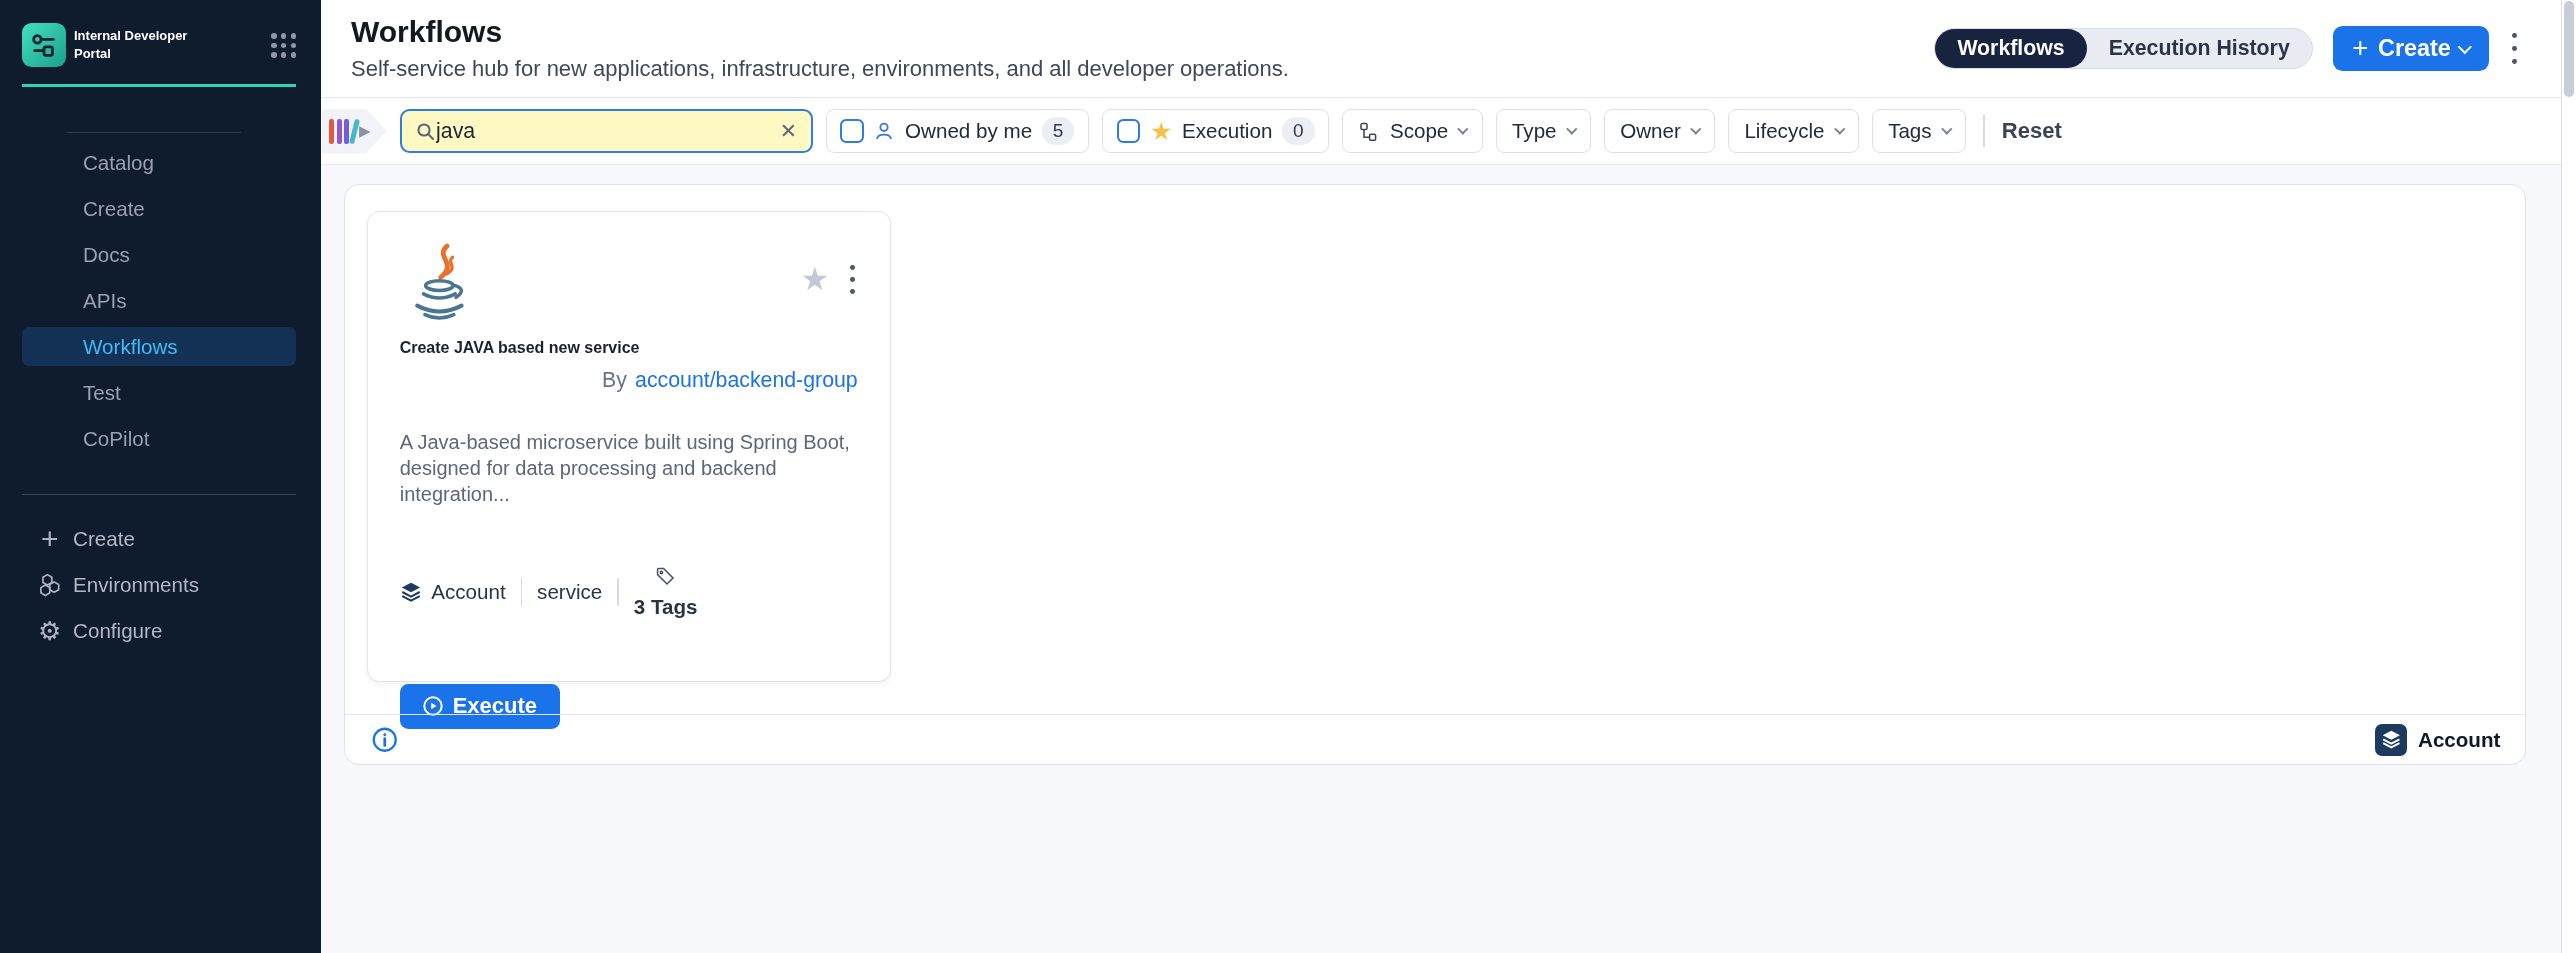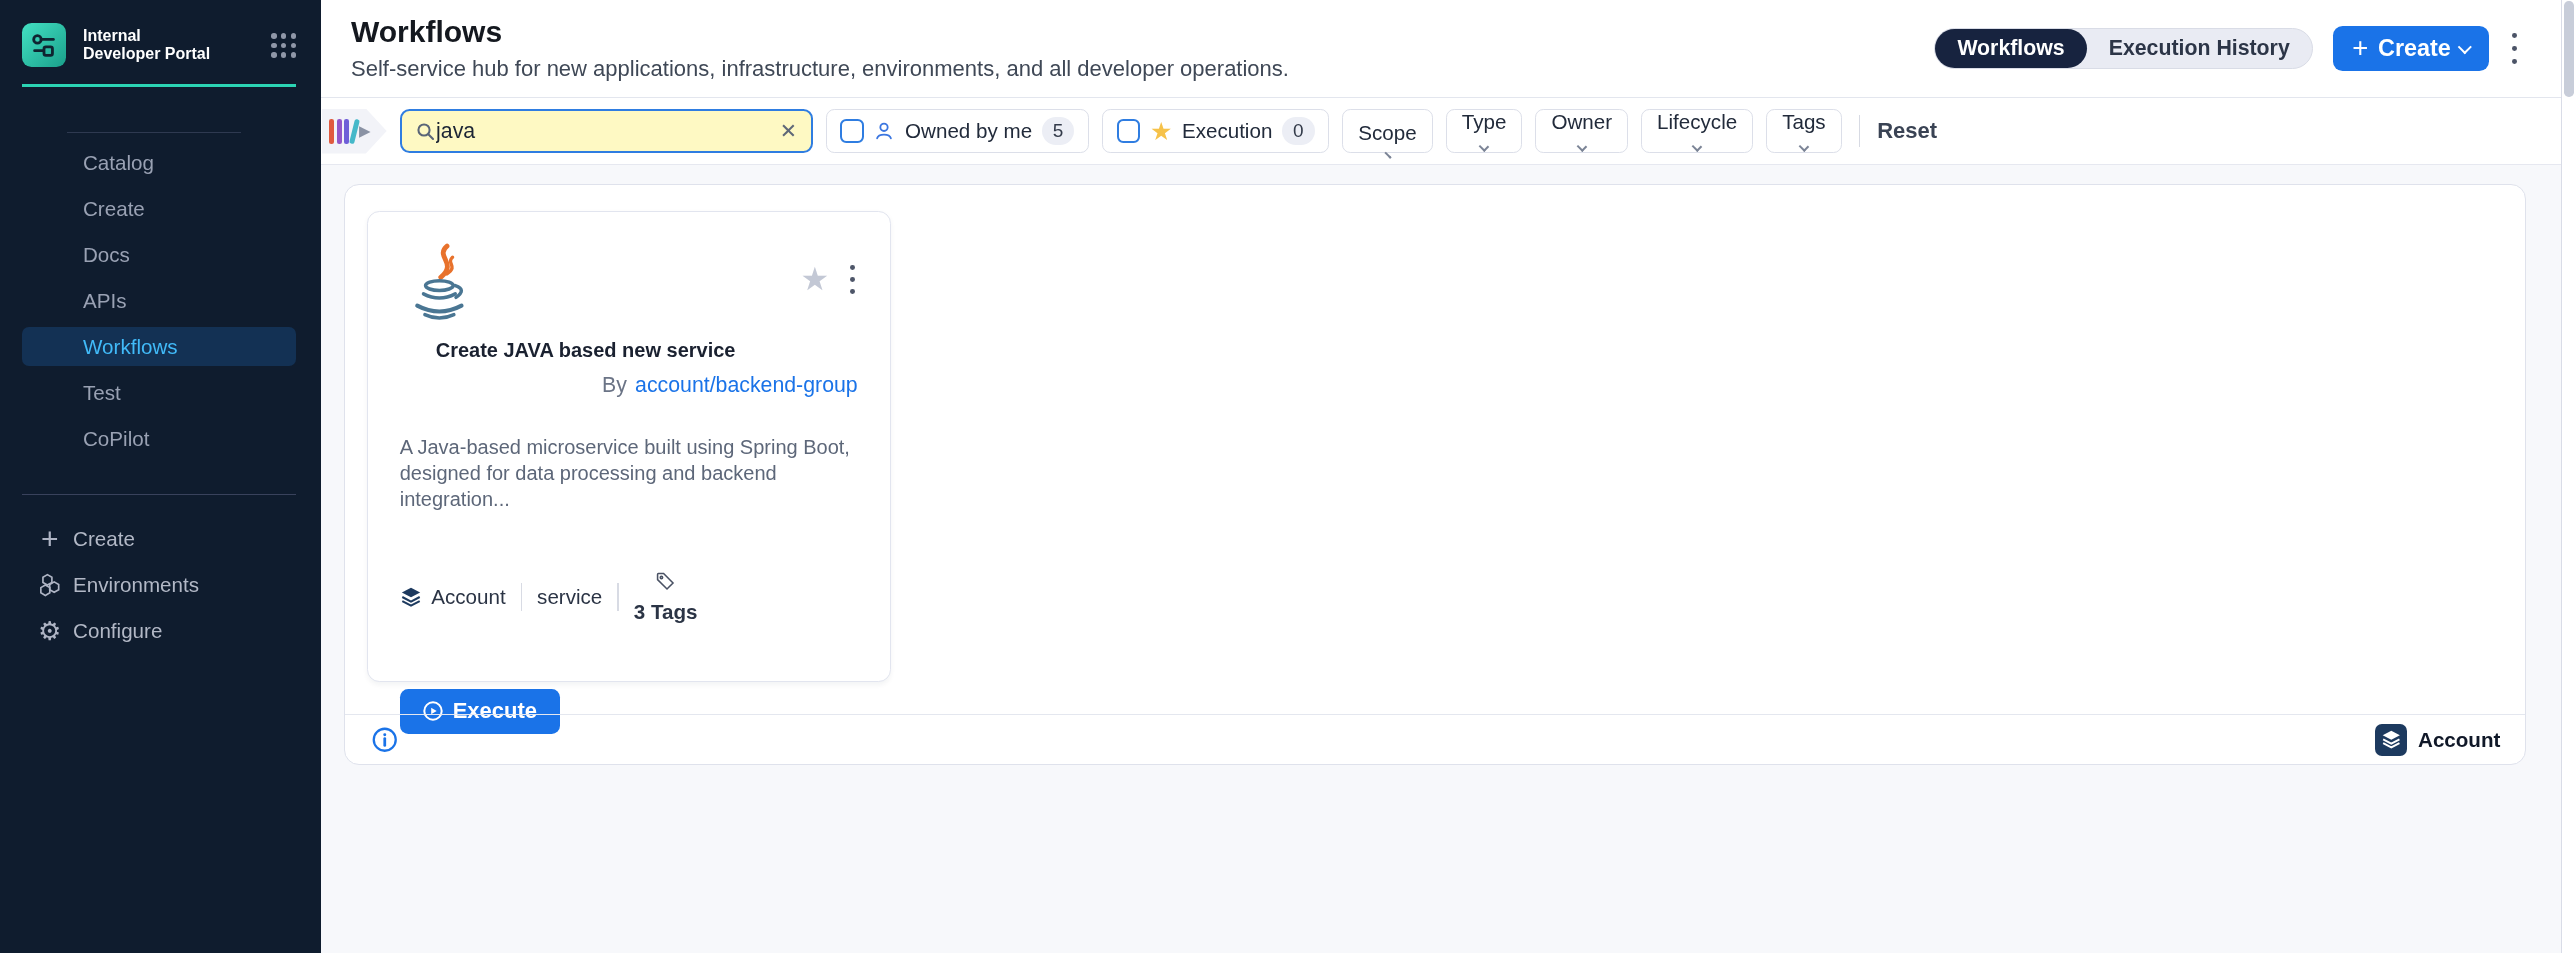--- a/index.html
+++ b/index.html
@@ -3,21 +3,21 @@
 <meta charset="utf-8">
 <style>
   * { margin:0; padding:0; box-sizing:border-box; }
   html,body { width:2576px; height:954px; overflow:hidden; }
   body { font-family:"Liberation Sans","DejaVu Sans",sans-serif; background:#f7f8fb; position:relative; }
 
   
   .sidebar { position:absolute; left:0; top:0; width:321px; height:954px; background:#0f1c2e; z-index:5; }
   .logo-row { display:flex; align-items:center; padding:23.4px 25px 0 22px; }
   .logo-box { width:44px; height:44px; border-radius:9.6px; background:linear-gradient(135deg,#43e0c2,#1aa留08b); background:linear-gradient(135deg,#43e0c2,#1aa08b); flex:0 0 auto; display:flex; align-items:center; justify-content:center; }
-  .logo-title { color:#ffffff; font-size:16px; font-weight:700; line-height:18.6px; margin-left:17px; width:138px; }
+  .logo-title { color:#ffffff; font-size:13px; font-weight:700; line-height:18.6px; margin-left:8px; width:138px; }
   .grid-icon { margin-left:auto; display:grid; grid-template-columns:repeat(3,5.5px); grid-gap:4.1px; }
   .grid-icon i { width:5.5px; height:5.5px; border-radius:50%; background:#8f97a8; }
   .teal-line { height:2.8px; background:#2bd4b4; margin:16.5px 25px 0 22px; }
   .nav-divider { height:0.7px; background:#2e3950; margin:45px 80px 0 67px; }
   .nav { margin-top:11px; }
   .nav-item { height:39px; line-height:39px; margin:6.9px 25px 6.9px 22px; padding-left:61px; border-radius:6.9px; color:#99a1b3; font-size:20.6px; cursor:pointer; }
   .nav-item.active { background:#133154; color:#41baf8; }
   .bottom-divider { height:0.7px; background:#39425c; margin:36px 25px 0 22px; }
   .bottom-nav { margin-top:25px; }
   .bottom-item { height:39px; margin:6.9px 25px 6.9px 0; display:flex; align-items:center; padding-left:36px; color:#b2b8c6; font-size:20.6px; cursor:pointer; }
@@ -48,41 +48,41 @@
   .bars i { width:4.8px; height:25px; border-radius:2.1px; display:block; }
   .bar1{background:#e05a3f;} .bar2{background:#9257c9;} .bar3{background:#6f5fd8;} .bar4{background:#45b8c9; transform:rotate(14deg); height:26px;}
   .expander { color:#8a92a4; font-size:15px; margin-left:2.1px; font-family:"DejaVu Sans",sans-serif; }
   .search-box { width:413px; height:44px; background:#fef9c3; border:2.1px solid #2f7de1; border-radius:9.6px; display:flex; align-items:center; padding:0 13.8px; gap:0; }
   .search-box input { flex:1; background:transparent; border:none; outline:none; font-size:21.3px; color:#1c2534; font-family:inherit; }
   .clear-x { color:#5f6878; font-size:20.6px; cursor:pointer; }
   .pill { height:44px; border:0.7px solid #dcdfe9; background:#fff; border-radius:8.3px; display:flex; align-items:center; gap:9.6px; padding:0 13.8px; font-size:20.6px; color:#222b3b; white-space:nowrap; }
   .checkbox { width:23.4px; height:23.4px; border:2.1px solid #2f7de1; border-radius:6.2px; background:#fff; flex:0 0 auto; cursor:pointer; }
   .count-badge { background:#eceef5; border-radius:687px; padding:3.4px 11px; font-size:19px; color:#333b4a; }
   .star-glyph { color:#f6c24a; font-size:25px; font-family:"DejaVu Sans",sans-serif; }
-  .dropdown { cursor:pointer; gap:11px; padding:0 15px;flex-direction:column; }
+  .dropdown { cursor:pointer; gap:11px; padding:0 15px; }
   .dropdown .chev { color:#7b8496; width:7.6px; height:7.6px; }
   .vdiv { width:1.4px; height:32px; background:#d7dae3; margin:0 4.1px; }
   .reset-link { font-size:22px; font-weight:600; color:#3a4354; cursor:pointer; }
 
   
   .content { flex:1; background:#f7f8fb; position:relative; }
   .panel { position:absolute; left:23.4px; top:19px; width:2182px; height:581px; background:#fff; border:0.7px solid #dfe2ec; border-radius:15px; }
   .panel-footer { position:absolute; left:0; right:0; bottom:0; height:50px; border-top:0.7px solid #e4e7ef; display:flex; align-items:center; padding:0 25px 0 26px; }
   .footer-right { margin-left:auto; display:flex; align-items:center; gap:11px; }
   .mini-badge { width:32px; height:32px; border-radius:6.9px; background:#1d3a5f; display:flex; align-items:center; justify-content:center; }
   .footer-label { font-size:20.6px; font-weight:700; color:#101828; }
 
   
   .card { position:absolute; left:21.3px; top:26px; width:524px; height:471px; background:#fff; border:0.7px solid #e2e5ef; border-radius:12.4px; padding:30px 32px; box-shadow:0 2.1px 5.5px rgba(20,30,60,.05); }
   .card-top { display:flex; align-items:flex-start; }
   .card-actions { margin-left:auto; display:flex; align-items:center; gap:18px; margin-top:20.6px; }
   .card-star { color:#c3c8d5; font-size:32px; line-height:32px; cursor:pointer; font-family:"DejaVu Sans",sans-serif; }
   .kebab.small i { width:4.8px; height:4.8px; background:#4e5669; }
   .kebab.small { gap:6.9px; }
-  .card-title { margin-top:13.8px; font-size:20px; font-weight:700; color:#1a2130;margin-left:36px; }
+  .card-title { margin-top:13.8px; font-size:16px; font-weight:700; color:#1a2130; }
   .byline { margin-top:11px; font-size:21.3px; display:flex; gap:8.3px;justify-content:flex-end; }
   .byline .by { color:#6b7486; }
   .byline a { color:#1a73e8; text-decoration:none; cursor:pointer; }
   .card-desc { margin-top:36px; font-size:20px; color:#5d6779; line-height:26px; max-width:468px; }
   .meta-row { margin-top:59px; display:flex; align-items:center; gap:15px; font-size:20.6px; color:#2b3445; }
   .meta-kind { display:flex; align-items:center; gap:9.6px; font-weight:500; }
   .meta-type { font-weight:500; }
   .meta-tags { display:flex; align-items:center; gap:8.3px; font-weight:600;flex-direction:column; }
   .meta-sep { width:1.4px; height:27.5px; background:#d8dbe4; }
   .execute-btn { margin-top:65px; width:160px; height:45px; background:#1a73e8; border:none; border-radius:8.3px; color:#fff; font-size:22px; font-weight:700; display:flex; align-items:center; justify-content:center; gap:8.3px; cursor:pointer; font-family:inherit; }

